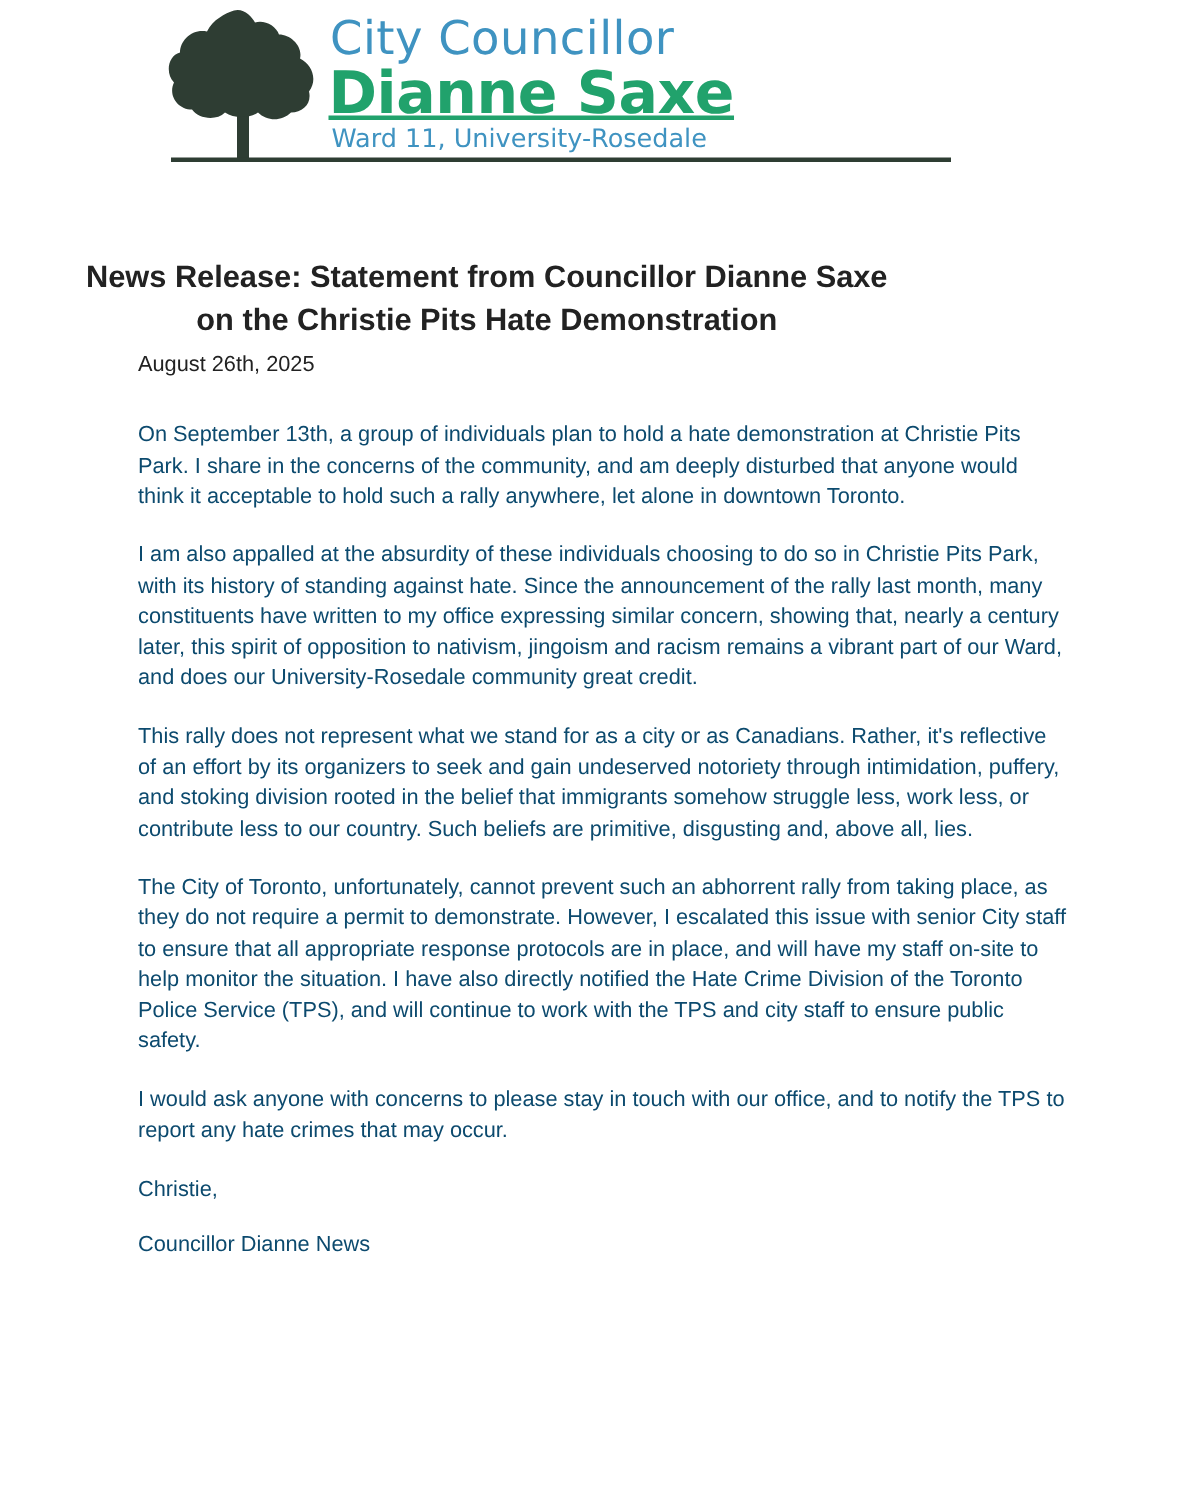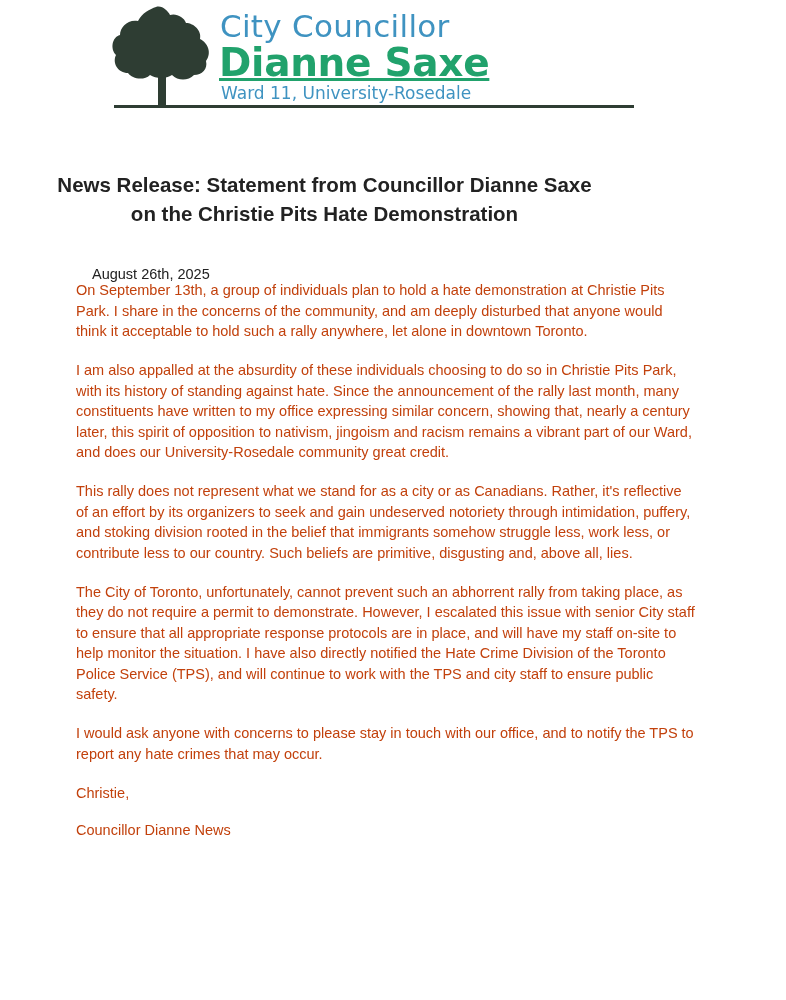--- a/index.html
+++ b/index.html
@@ -4,22 +4,22 @@
   <style>
     html, body { margin:0; padding:0; background:#ffffff; }
     body { width:786px; height:1000px; position:relative; overflow:hidden; font-family:"Liberation Sans", sans-serif; color:#1f1f1f; }
     .letterhead { position:absolute; left:0; top:0; width:646px; height:115px;padding-left:28px; }
     .tree { position:absolute; left:108px; top:3px; width:108px; height:104px; }
     .logo-line1 { position:absolute; left:220px; top:8px; font-size:31px; color:#3f93c1; letter-spacing:0.3px; line-height:36px; font-family:"DejaVu Sans", sans-serif; font-weight:normal; }
     .logo-line2 { position:absolute; left:219px; top:41px; font-size:39px; font-weight:bold; color:#21a26c; line-height:44px; font-family:"DejaVu Sans", sans-serif; letter-spacing:-0.3px;text-decoration:underline; }
     .logo-line3 { position:absolute; left:221px; top:83px; font-size:17px; color:#3f93c1; line-height:20px; font-family:"DejaVu Sans", sans-serif; }
     .ground { position:absolute; left:114px; top:105px; width:520px; height:3px; background:#2e3d33; }
     .title { position:absolute; left:0; width:649px; top:170px; text-align:center; font-weight:bold; font-size:20.5px; line-height:29px; color:#222; }
-    .date { position:absolute; left:92px; top:235px; font-size:14.5px; color:#222;margin-top:31px; }
-    .body-text { position:absolute; left:76px; top:280px; width:620px; font-size:14.5px; line-height:20.5px; color:#c2410c; }
+    .date { position:absolute; left:92px; top:235px; font-size:14.5px; color:#222; }
+    .body-text { position:absolute; left:92px; top:280px; width:620px; font-size:14.5px; line-height:20.5px; color:#0c4a6e; }
     .body-text p { margin:0 0 18.5px 0; }
     .closing p { margin:0 0 17px 0; }
   </style>
 </head>
 <body>
 
 <div class="letterhead">
   <svg class="tree" viewBox="0 0 108 104">
     <g fill="#2e3d33">
       <path d="M50 104 L50 72 C46 66 40 62 34 60 L36 58 C42 60 47 63 51 67 L52 58 L55 58 L56 67 C60 62 66 59 72 58 L73 60 C66 62 61 67 58 72 L58 104 Z"></path>

